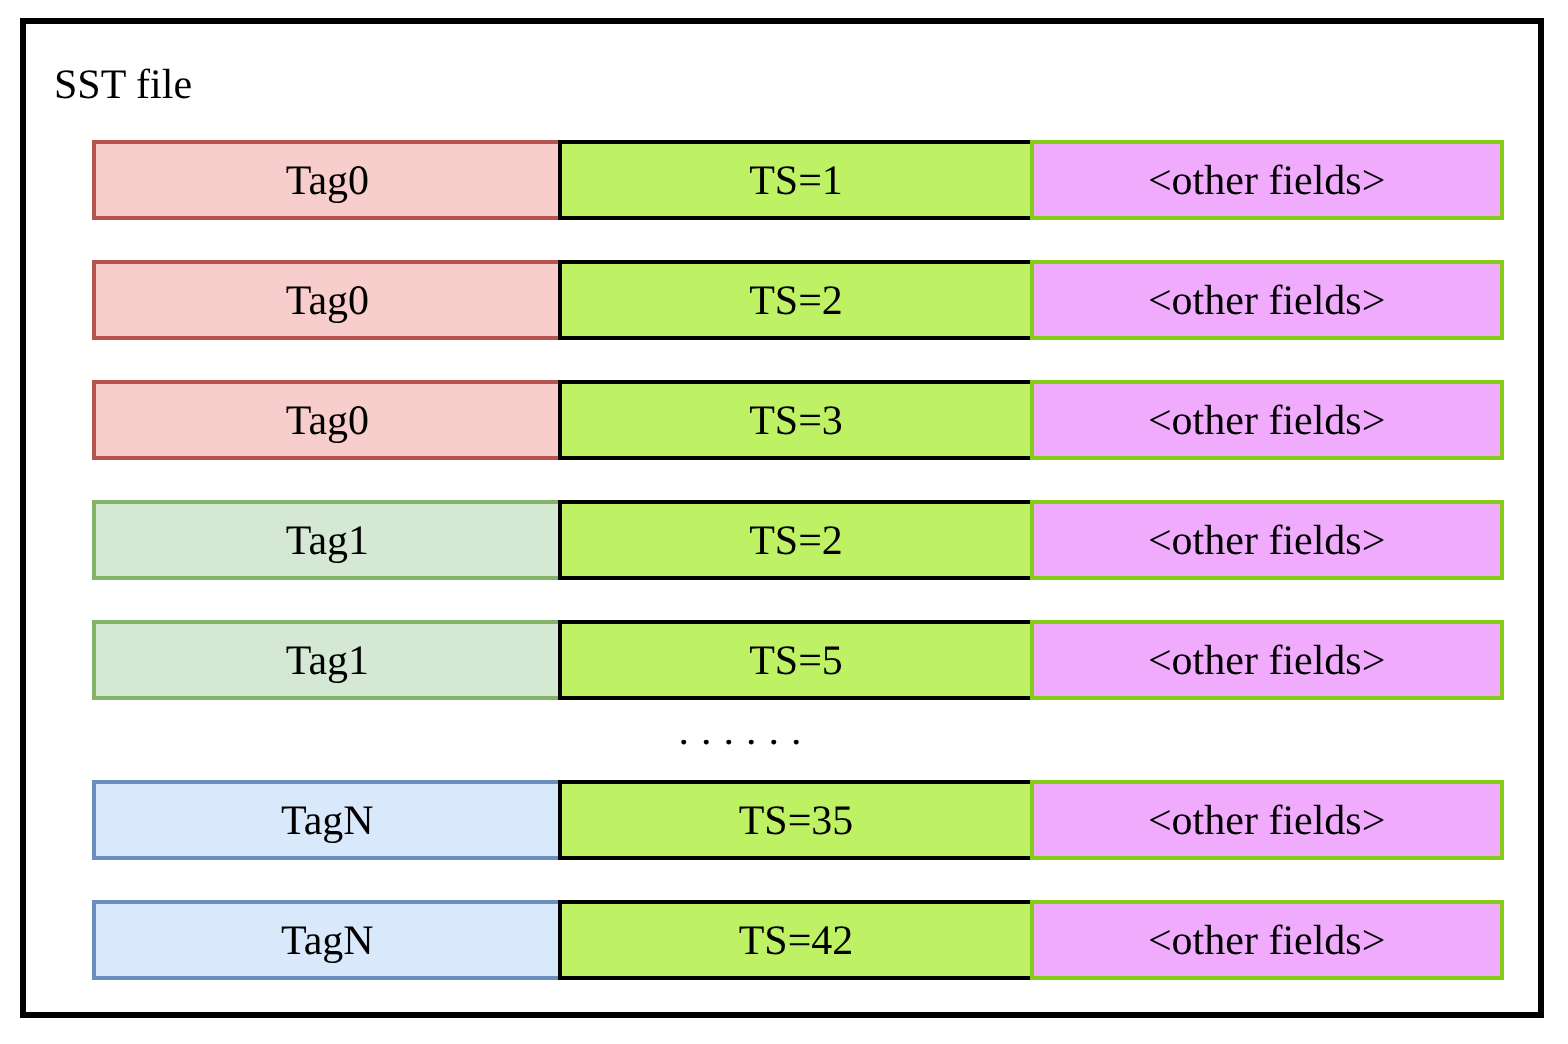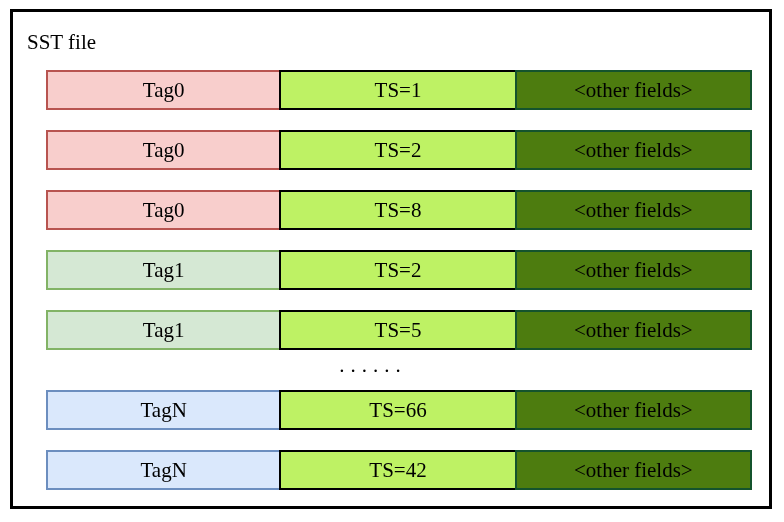--- a/index.html
+++ b/index.html
@@ -53,22 +53,22 @@
   }
   .cell-ts {
     width: 242px;
     margin-left: -2px;
     border: 2px solid #000000;
     background: #bef264;
   }
   .cell-other {
     width: 242px;
     margin-left: -2px;
-    border: 2px solid #14532d;
-    background: #4d7c0f;
+    border: 2px solid #84cc16;
+    background: #f0abfc;
   }
   .row-1 { top: 70px; }
   .row-2 { top: 130px; }
   .row-3 { top: 190px; }
   .row-4 { top: 250px; }
   .row-5 { top: 310px; }
   .row-6 { top: 390px; }
   .row-7 { top: 450px; }
   .ellipsis {
     position: absolute;
@@ -113,21 +113,21 @@
     <div class="cell cell-other">
       <span>&lt;other fields&gt;</span>
     </div>
   </div>
 
   <div class="row row-3">
     <div class="cell cell-tag" style="background-color: rgb(248, 206, 204); border-color: rgb(184, 84, 80);">
       <span>Tag0</span>
     </div>
     <div class="cell cell-ts">
-      <span>TS=8</span>
+      <span>TS=3</span>
     </div>
     <div class="cell cell-other">
       <span>&lt;other fields&gt;</span>
     </div>
   </div>
 
   <div class="row row-4">
     <div class="cell cell-tag" style="background-color: rgb(213, 232, 212); border-color: rgb(130, 179, 102);">
       <span>Tag1</span>
     </div>
@@ -151,21 +151,21 @@
     </div>
   </div>
 
   <div class="ellipsis">......</div>
 
   <div class="row row-6">
     <div class="cell cell-tag" style="background-color: rgb(218, 232, 252); border-color: rgb(108, 142, 191);">
       <span>TagN</span>
     </div>
     <div class="cell cell-ts">
-      <span>TS=66</span>
+      <span>TS=35</span>
     </div>
     <div class="cell cell-other">
       <span>&lt;other fields&gt;</span>
     </div>
   </div>
 
   <div class="row row-7">
     <div class="cell cell-tag" style="background-color: rgb(218, 232, 252); border-color: rgb(108, 142, 191);">
       <span>TagN</span>
     </div>

